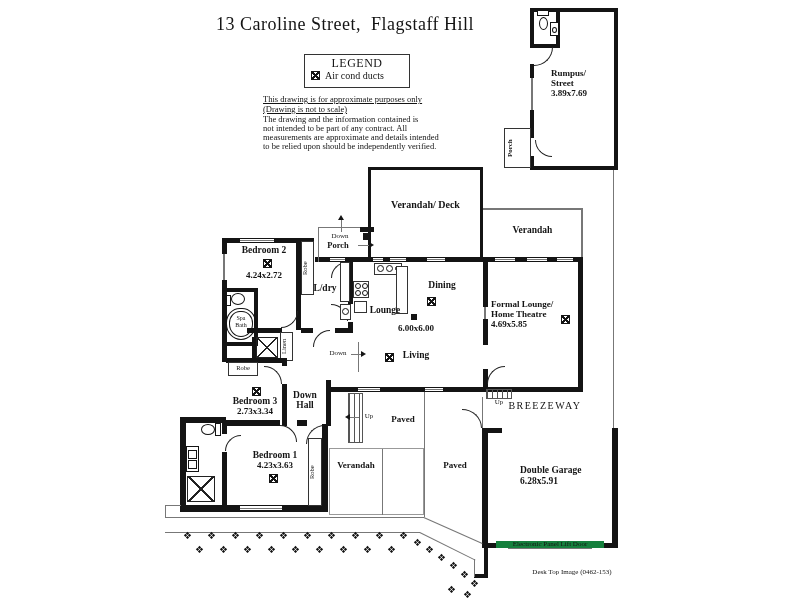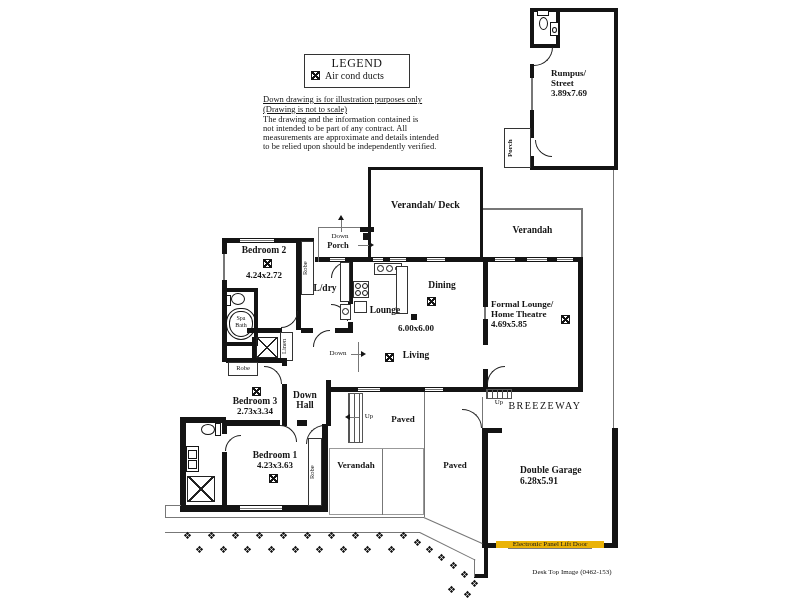--- a/index.html
+++ b/index.html
@@ -45,27 +45,28 @@
   .title{position:absolute;font-size:18px;letter-spacing:.5px;white-space:pre;text-align:center}
   .dsc{position:absolute;font-size:8.5px;line-height:1.12;white-space:nowrap}
   .u{text-decoration:underline}
   .caps{letter-spacing:1.5px;font-size:10px;font-weight:normal}
 </style>
 </head>
 <body>
 
 <div id="plan">
 
+  <div class="title" style="left:175px;top:14px;width:340px">13 Caroline Street,  Flagstaff Hill</div>
 
   <div class="box" style="left:304px;top:54px;width:106px;height:34px;border-width:1.5px"></div>
   <div class="lbl n" style="left:304px;top:57px;width:106px;font-size:12px;letter-spacing:.5px">LEGEND</div>
   <div class="duct" style="left:311px;top:71px"></div>
   <div class="lbl n left" style="left:325px;top:71px;width:80px;font-size:10px">Air cond ducts</div>
 
-  <div class="dsc u" style="left:263px;top:95px">Down drawing is for illustration purposes only</div>
+  <div class="dsc u" style="left:263px;top:95px">This drawing is for approximate purposes only</div>
   <div class="dsc u" style="left:263px;top:105px">(Drawing is not to scale)</div>
   <div class="dsc" style="left:263px;top:115px">The drawing and the information contained is</div>
   <div class="dsc" style="left:263px;top:124px">not intended to be part of any contract.  All</div>
   <div class="dsc" style="left:263px;top:133px">measurements are approximate and details intended</div>
   <div class="dsc" style="left:263px;top:142px">to be relied upon should be independently verified.</div>
 
   <div class="w" style="left:530px;top:8px;width:88px;height:4px"></div>
   <div class="w" style="left:614px;top:8px;width:4px;height:162px"></div>
   <div class="w" style="left:530px;top:166px;width:88px;height:4px"></div>
   <div class="w" style="left:530px;top:8px;width:4px;height:40px"></div>
@@ -267,21 +268,21 @@
 
   <div class="w" style="left:482px;top:428px;width:6px;height:120px"></div>
   <div class="w" style="left:482px;top:428px;width:20px;height:5px"></div>
   <div class="w" style="left:612px;top:428px;width:6px;height:120px"></div>
   <div class="w" style="left:482px;top:543px;width:26px;height:5px"></div>
   <div class="w" style="left:592px;top:543px;width:26px;height:5px"></div>
   <div class="ln" style="left:508px;top:544px;width:84px;height:1px"></div>
   <div class="ln" style="left:508px;top:548px;width:84px;height:1px"></div>
   <div class="lbl rm left" style="left:520px;top:466px;width:84px">Double Garage</div>
   <div class="lbl rm left" style="left:520px;top:477px;width:84px">6.28x5.91</div>
-  <div class="lbl sm" style="left:496px;top:541px;width:108px;background:#eab308">Electronic Panel Lift Door</div>
+  <div class="lbl sm" style="left:496px;top:541px;width:108px;background:#15803d">Electronic Panel Lift Door</div>
   <div class="w" style="left:484px;top:548px;width:4px;height:28px"></div>
   <div class="w" style="left:474px;top:574px;width:14px;height:4px"></div>
 
   <div class="ln" style="left:165px;top:517px;width:259px;height:1px"></div>
   <div class="ln" style="left:165px;top:532px;width:255px;height:1px"></div>
   <div class="ln" style="left:424px;top:517px;width:64px;height:1px;transform:rotate(24deg);transform-origin:0 0"></div>
   <div class="ln" style="left:420px;top:532px;width:62px;height:1px;transform:rotate(26.5deg);transform-origin:0 0"></div>
   <div class="ln" style="left:474px;top:559px;width:1px;height:18px"></div>
 
   <b class="tree" style="left:183px;top:531px"></b>

